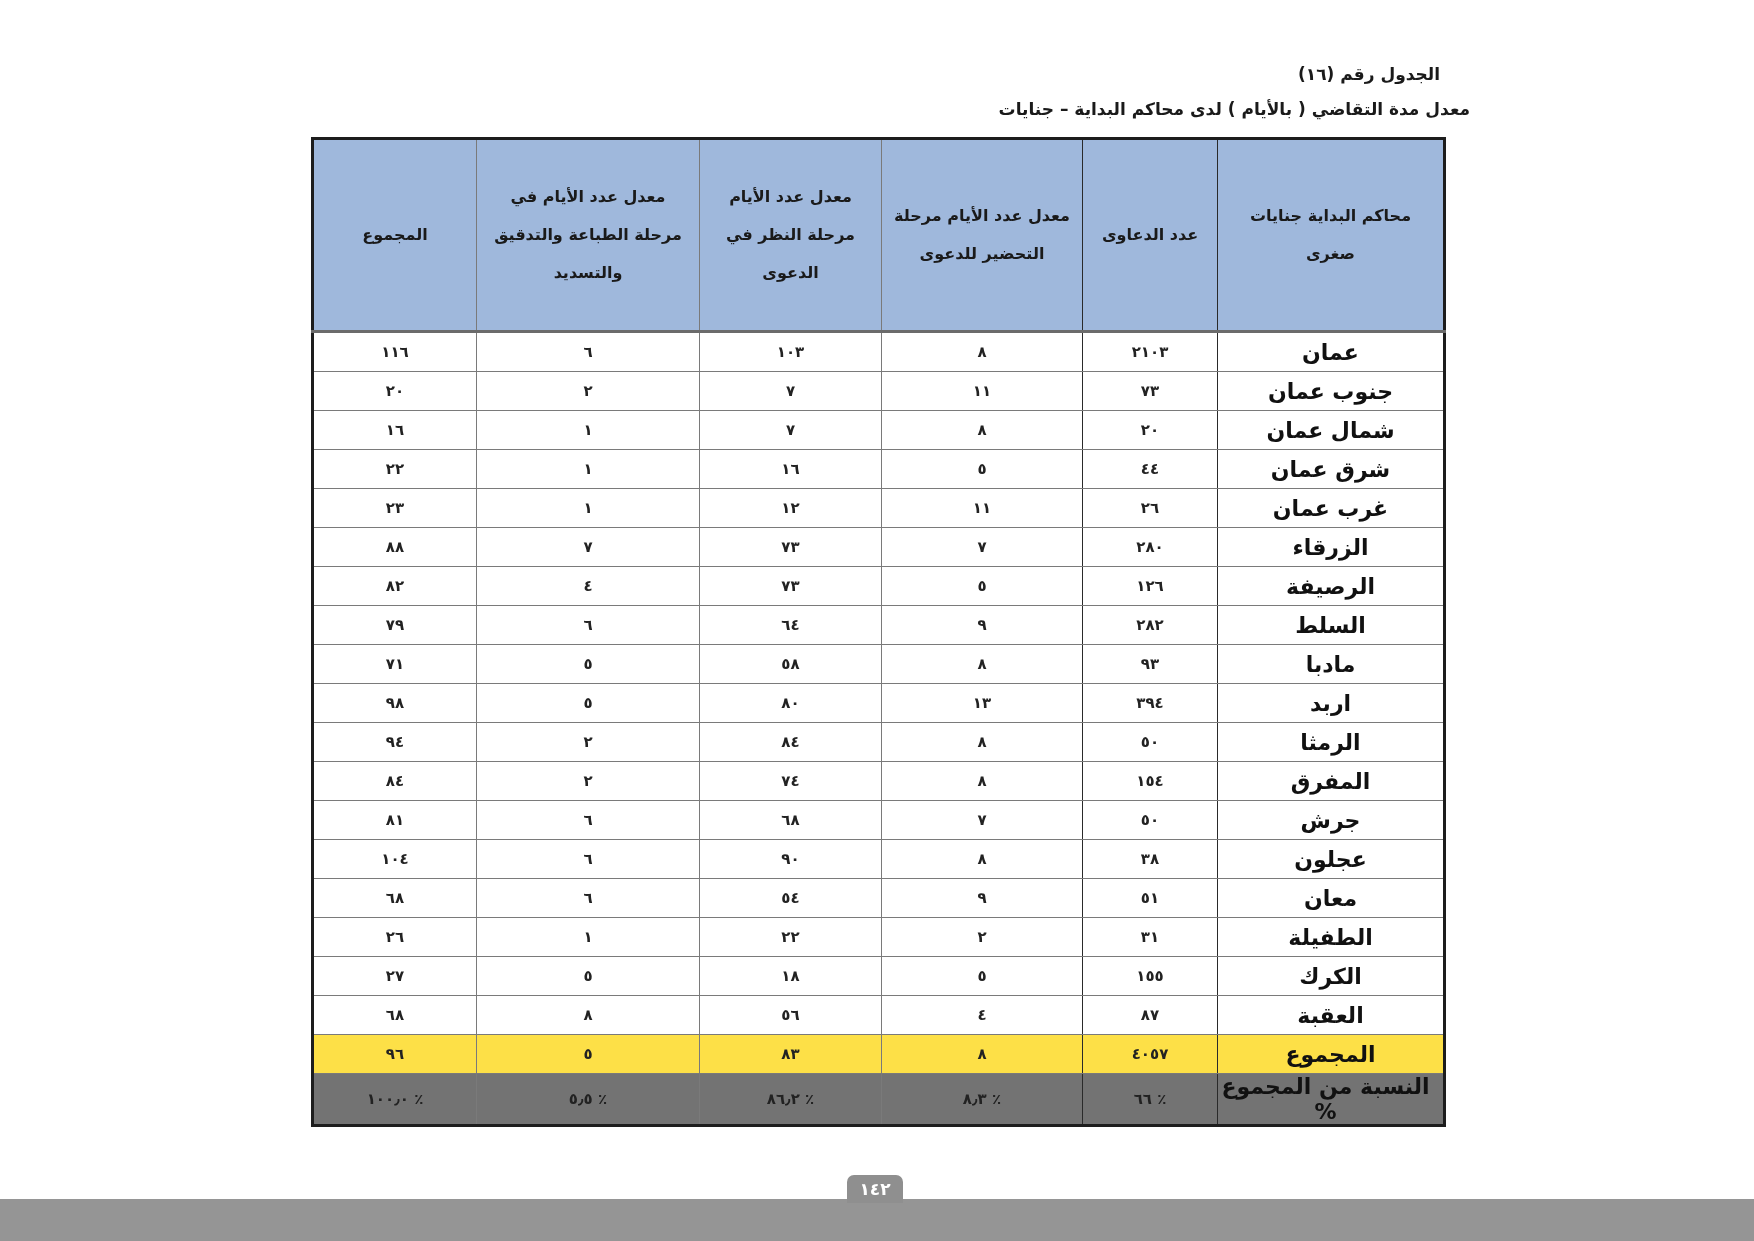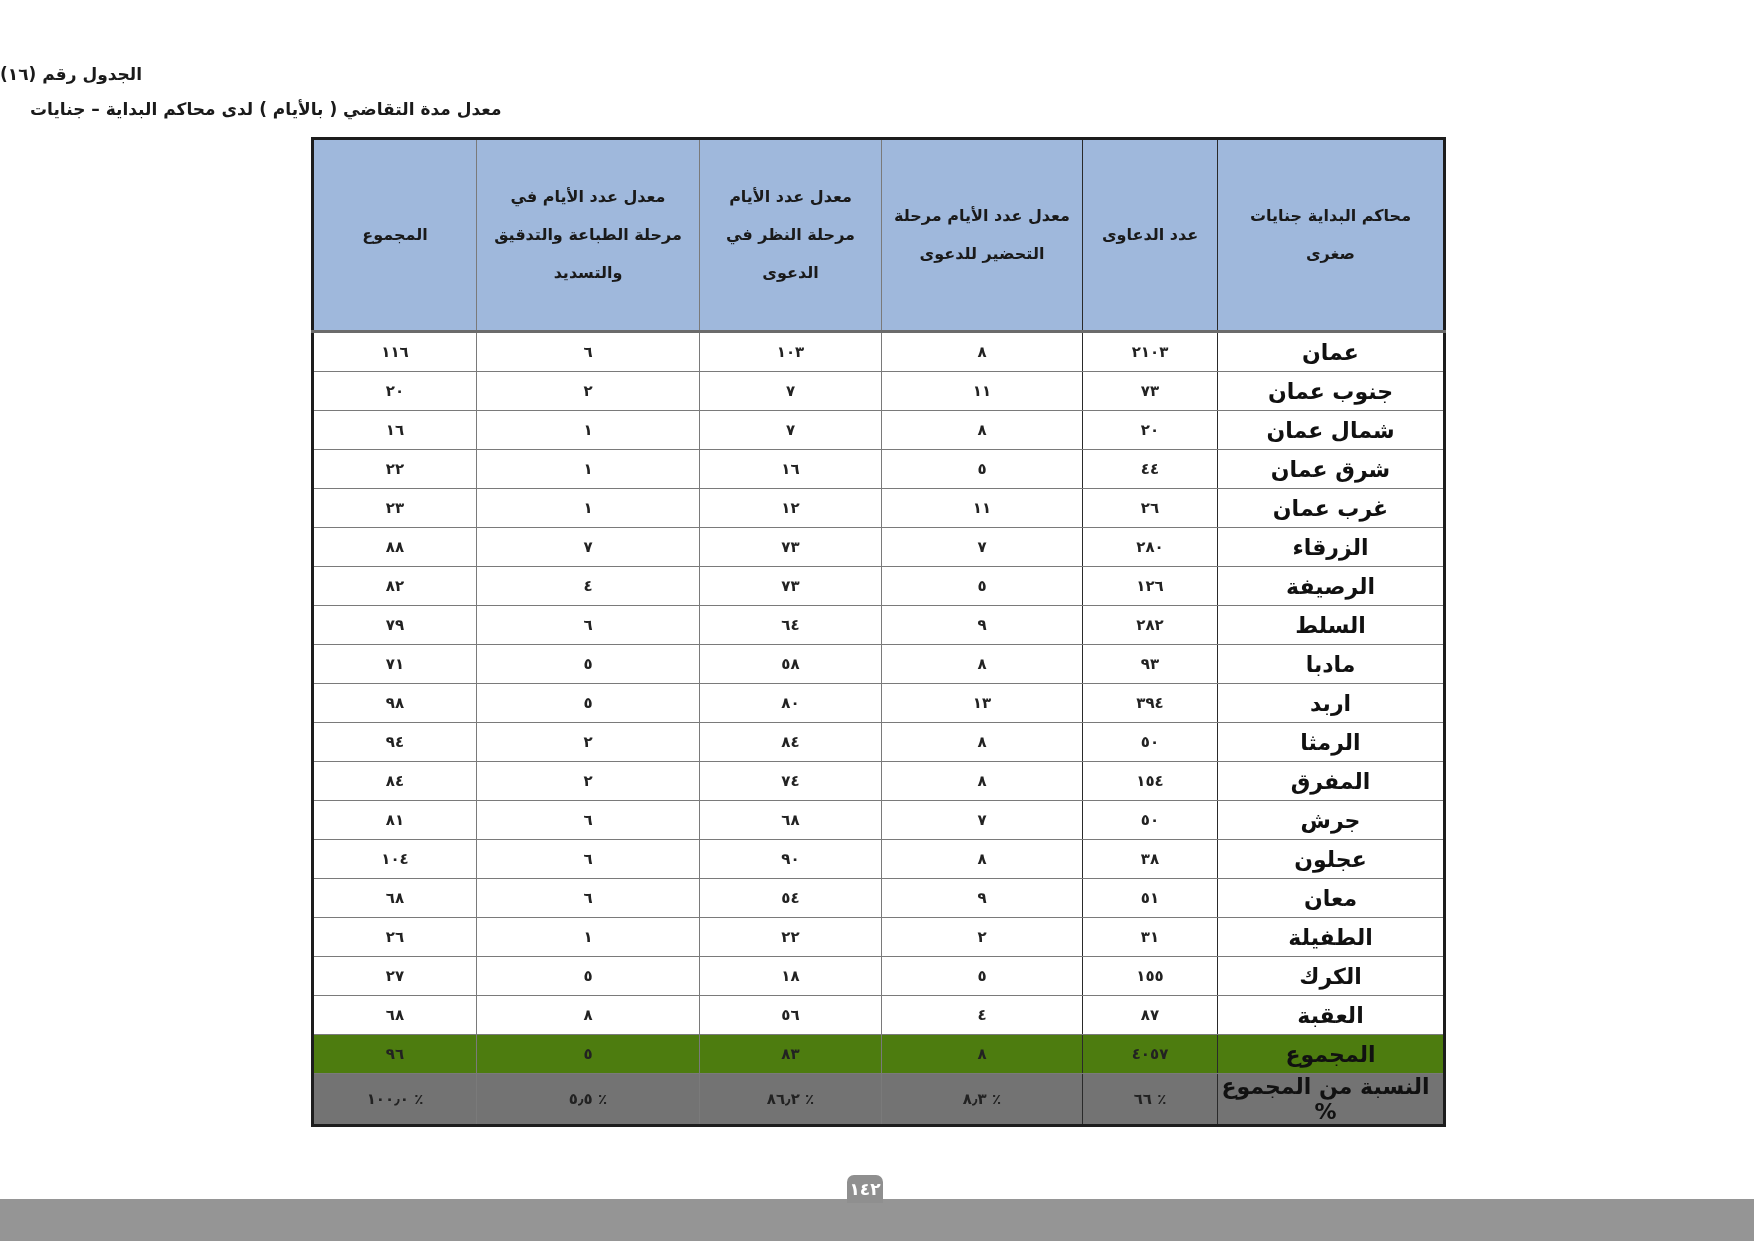--- a/index.html
+++ b/index.html
@@ -1,21 +1,21 @@
 <!DOCTYPE html>
 <html><head>
 <meta charset="utf-8">
 <style>
   html, body { margin: 0; padding: 0; }
   body {
     width: 1754px; height: 1241px; background: #ffffff; position: relative; overflow: hidden;
     font-family: "DejaVu Sans", sans-serif; color: #111;
   }
   .title {
-    position: absolute; left: 0; width: 1440px; text-align: left; direction: rtl;
+    position: absolute; left: 0; width: 1440px; text-align: right; direction: rtl;
     font-weight: bold; color: #1a1a1a;
   }
   .title.t1 { top: 64px; font-size: 17px; }
   .title.t2 { top: 99px; font-size: 17px; left: 30px; }
   table.data {
     position: absolute; left: 311px; top: 137px;
     width: 1132px; border-collapse: collapse; direction: rtl;
     border: 3px solid #1d1d1d;
     table-layout: fixed;
   }
@@ -30,30 +30,30 @@
   }
   table.data thead th {
     background: #9fb8dc; height: 190px; font-weight: bold; font-size: 16px; line-height: 38px;
     color: #1a1a1a; padding: 0 10px;
   }
   table.data thead tr { border-bottom: 3px solid #6b6b6b; }
   table.data tbody td {
     height: 38px; font-size: 15px; font-weight: bold; color: #222;
   }
   table.data tbody td.court { font-size: 22px; color: #111; }
-  table.data tbody tr.row-total td { background: #4d7c0f; }
+  table.data tbody tr.row-total td { background: #fde047; }
   table.data tbody tr.row-pct td { background: #737373; }
   table.data tbody tr.row-pct td.court { text-align: center; padding-right: 10px; }
   table.data td.col-cases, table.data th.col-cases { border-left: 1.5px solid #2a2a2a; margin-top: 16px; }
   table.data td.court, table.data th.court { border-left: 1.5px solid #2a2a2a; }
   .footer-bar {
     position: absolute; left: 0; top: 1199px; width: 1754px; height: 42px; background: #959595;
   }
   .page-tab {
-    position: absolute; left: 847px; top: 1175px; width: 36px; height: 28px;
+    position: absolute; left: 847px; top: 1175px; width: 56px; height: 28px;
     background: #8f8f8f; border-radius: 7px 7px 0 0; color: #fff; font-weight: bold;
     font-size: 17px; text-align: center; line-height: 28px; letter-spacing: 3px; direction: rtl;
   }
 </style>
 </head>
 <body>
 
 <div class="title t1">الجدول رقم (١٦)</div>
 <div class="title t2">معدل مدة التقاضي ( بالأيام ) لدى محاكم البداية – جنايات</div>
 

